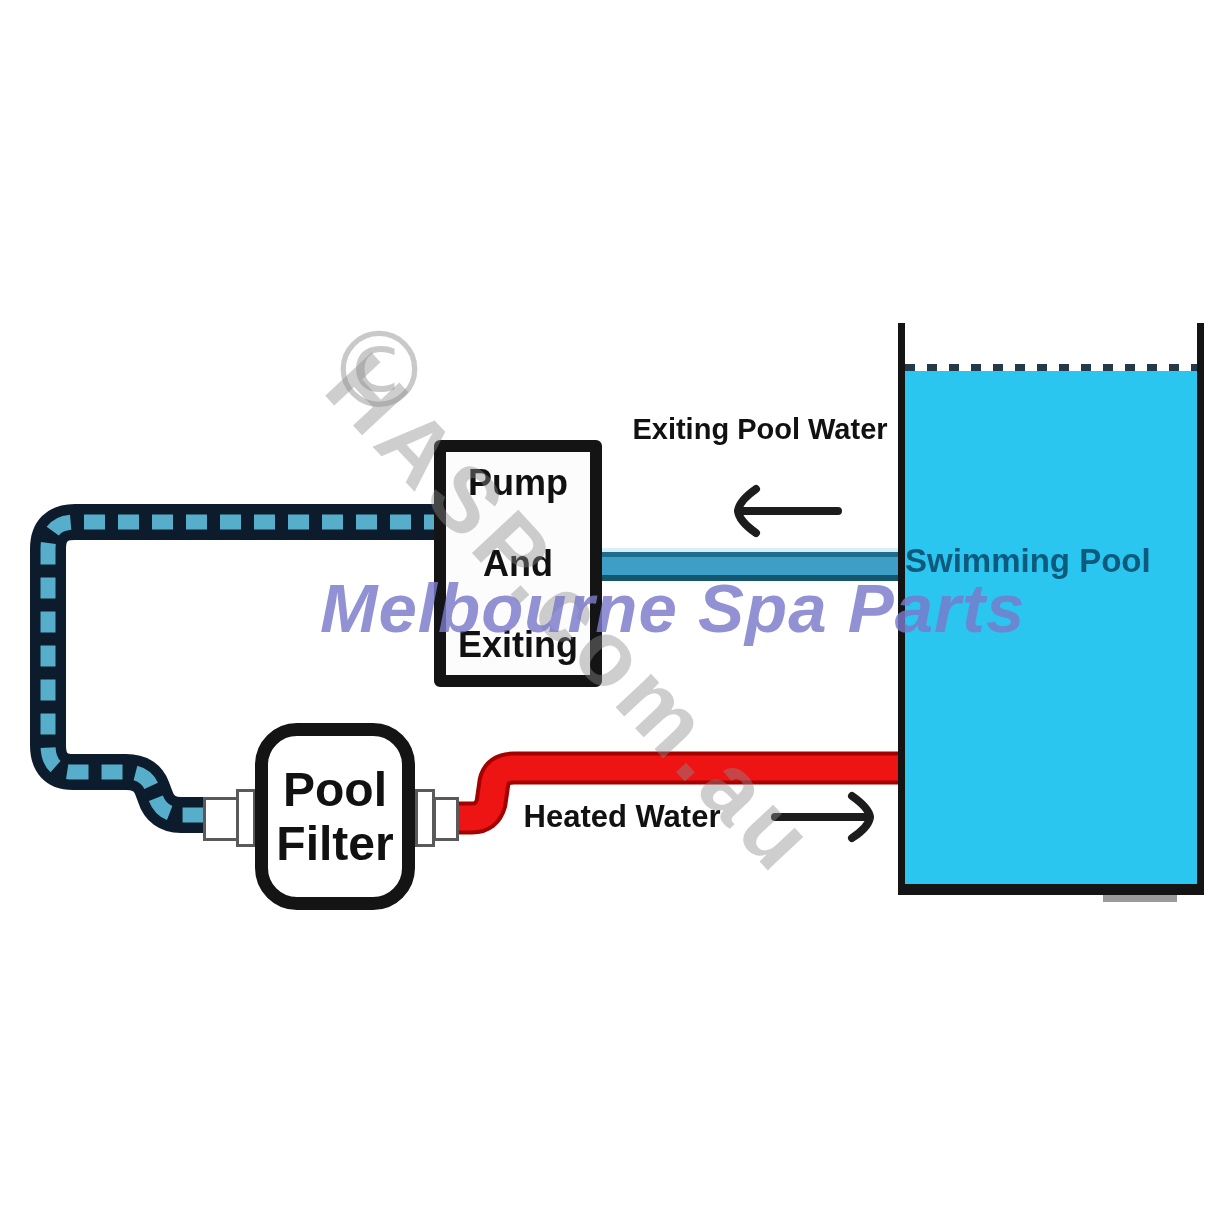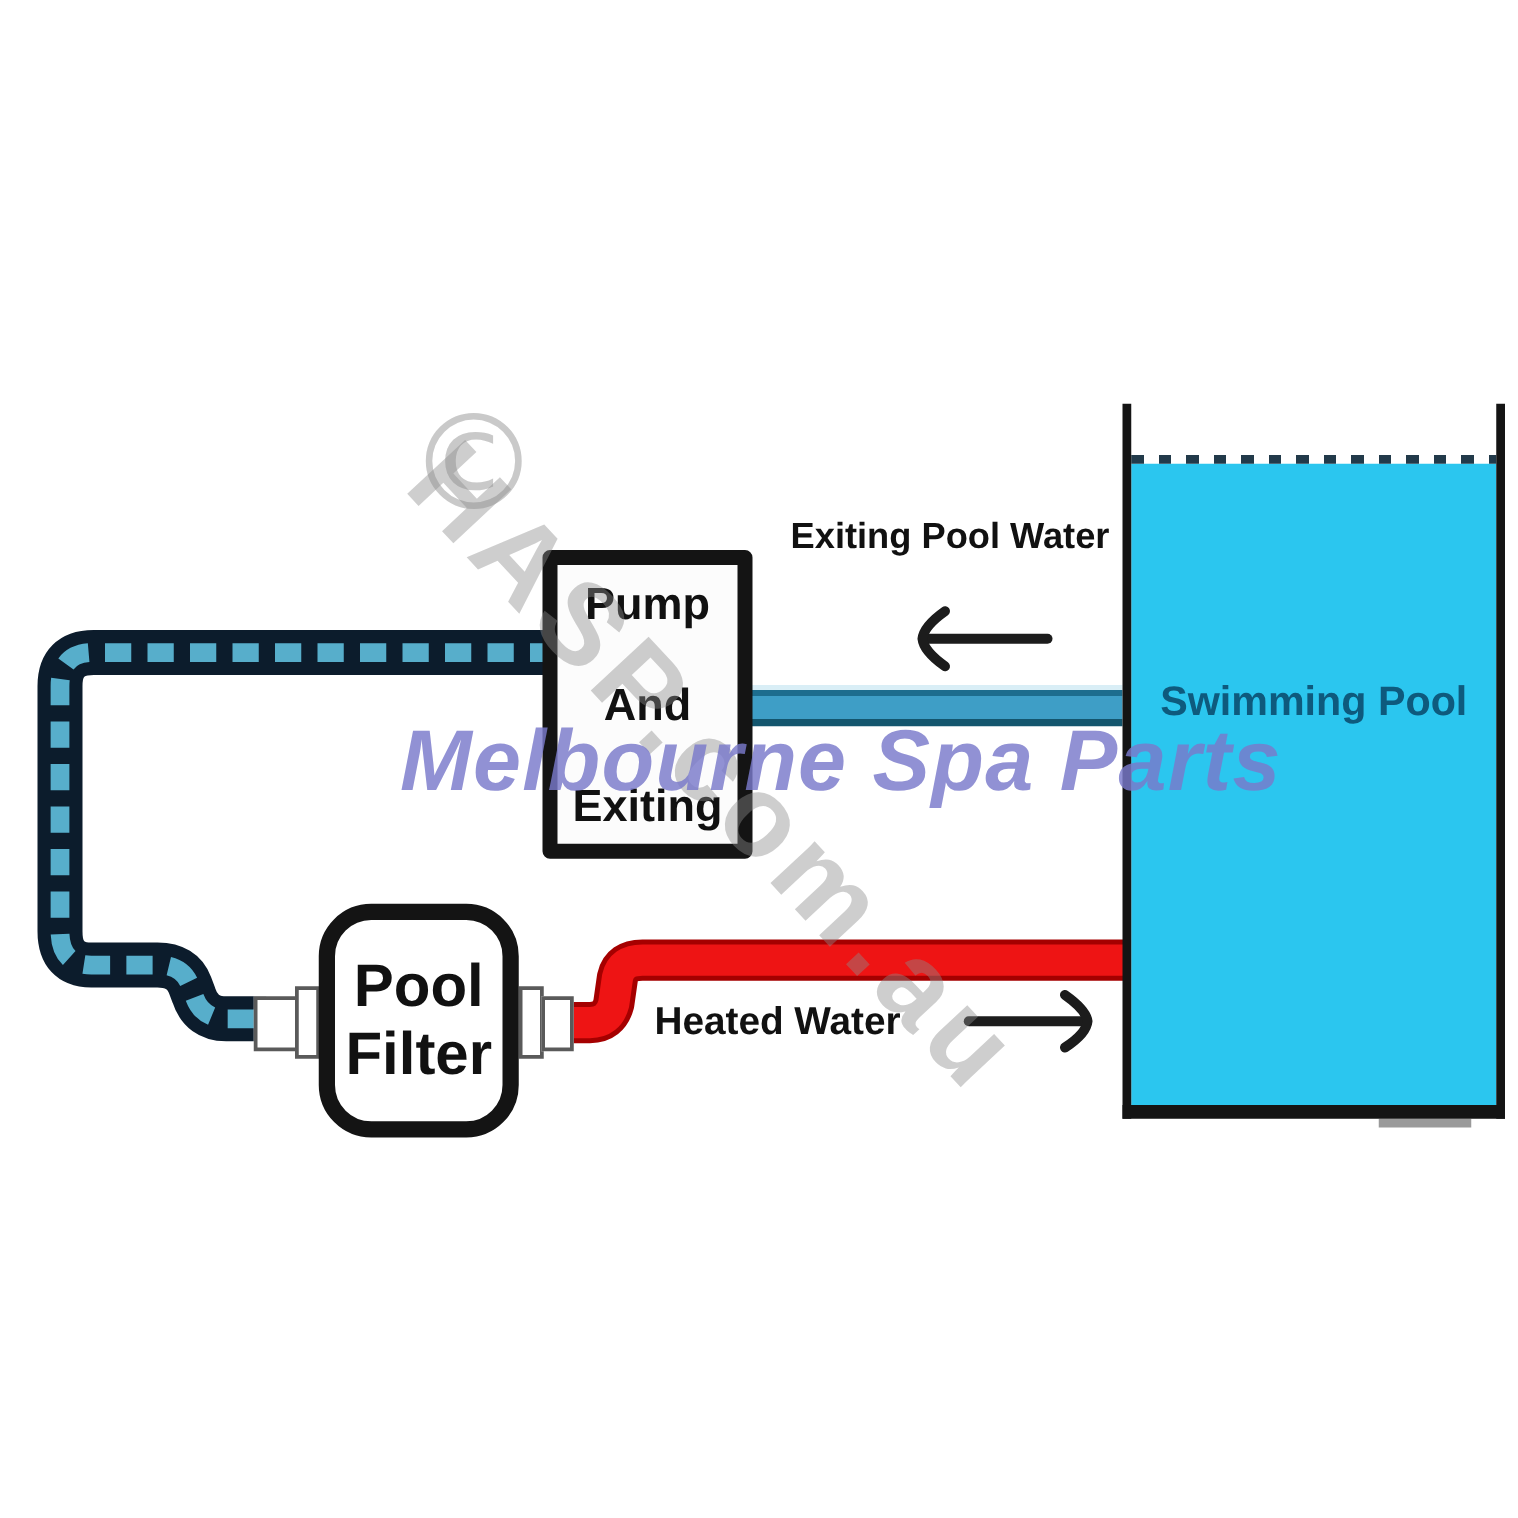--- a/index.html
+++ b/index.html
@@ -16,21 +16,21 @@
   .pool-wall-left {left:898px;top:323px;width:7px;height:572px;background:var(--box-border);z-index:4;}
   .pool-wall-right{left:1197px;top:323px;width:7px;height:572px;background:var(--box-border);z-index:4;}
   .pool-floor{left:898px;top:884px;width:306px;height:11px;background:var(--box-border);z-index:4;}
   .pool-water{left:905px;top:371px;width:292px;height:513px;background:var(--water);z-index:2;}
   .water-surface-line{
     left:905px;top:364px;width:292px;height:7px;z-index:3;
     background:repeating-linear-gradient(90deg,#223a4a 0 10px,transparent 10px 22px);
   }
   .pool-shadow{left:1103px;top:895px;width:74px;height:7px;background:#9a9a9a;z-index:1;}
   .swimming-pool-label{
-    left:905px;top:542px;width:292px;text-align:center;z-index:5;
+    left:905px;top:542px;width:292px;z-index:5;
     font-size:33px;font-weight:bold;color:var(--pool-label);letter-spacing:0px;
   }
 
   
   svg.pipe{position:absolute;overflow:visible;z-index:1;}
   .suction-svg{left:0;top:480px;}
   .tube{fill:none;stroke:var(--pipe-tube);stroke-width:36px;stroke-linejoin:round;stroke-linecap:butt;}
   .tube-dash{fill:none;stroke:var(--pipe-dash);stroke-width:15px;stroke-dasharray:21 13;stroke-linecap:butt;stroke-linejoin:round;}
   .red-svg{left:430px;top:730px;}
   .red-outer{fill:none;stroke:var(--pipe-red-dark);stroke-width:33px;stroke-linejoin:round;}

